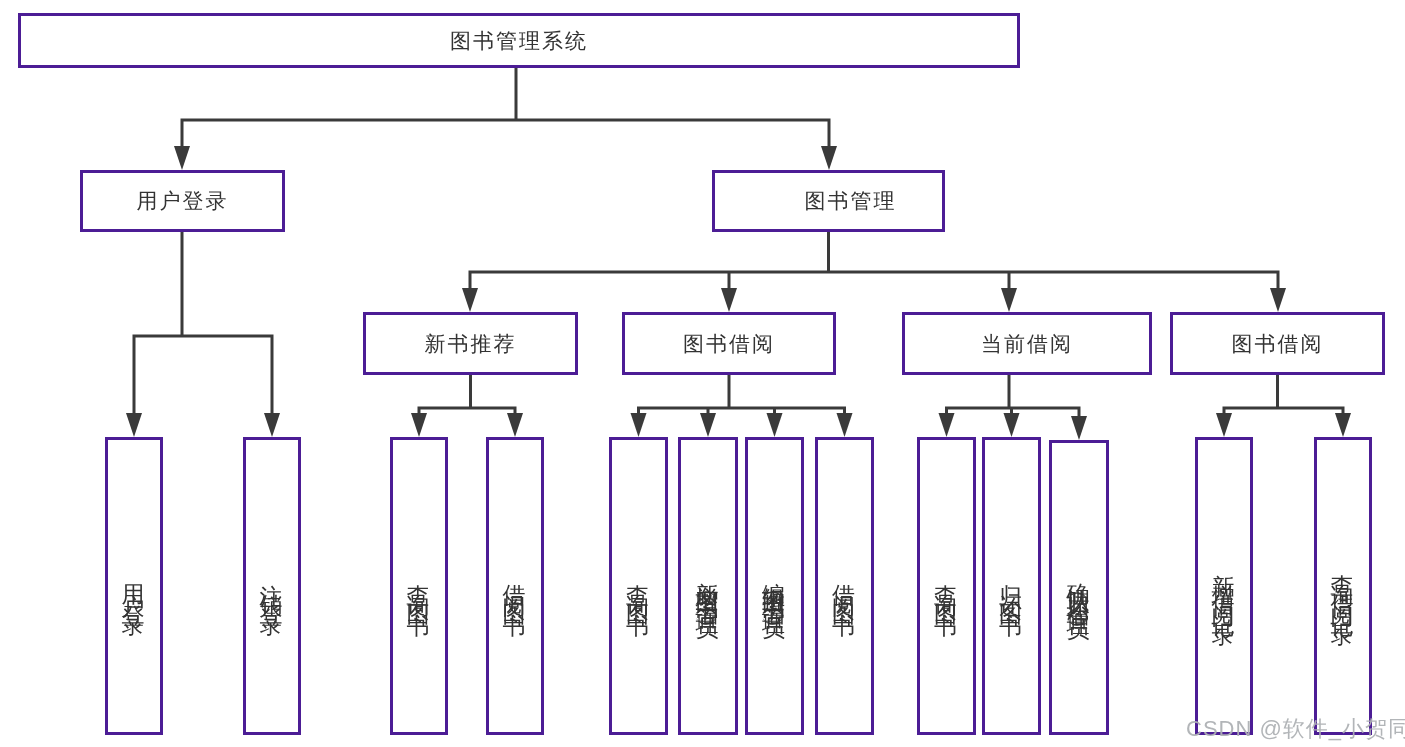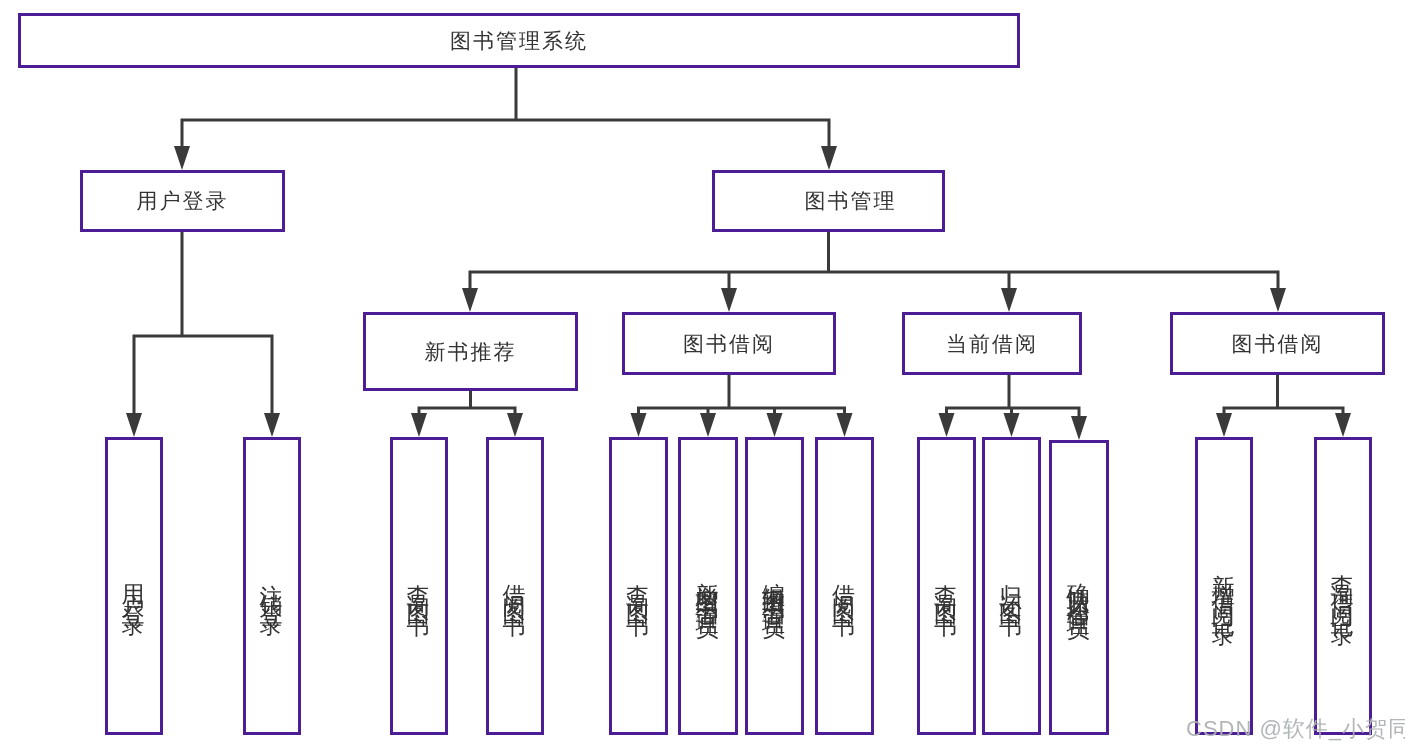--- a/index.html
+++ b/index.html
@@ -77,23 +77,23 @@
       <polygon points="1216,413 1232,413 1224,437"></polygon>
       <polygon points="1335,413 1351,413 1343,437"></polygon>
     </g>
   </svg>
 
   <div class="node h-node" style="left:18px; top:13px; width:1002px; height:55px;">图书管理系统</div>
 
   <div class="node h-node" style="left:80px; top:170px; width:205px; height:62px;">用户登录</div>
   <div class="node h-node" style="left:712px; top:170px; width:233px; height:62px;padding-left:44px;">图书管理</div>
 
-  <div class="node h-node" style="left:363px; top:312px; width:215px; height:79px;">新书推荐</div>
+  <div class="node h-node" style="left:363px; top:312px; width:215px; height:63px;">新书推荐</div>
   <div class="node h-node" style="left:622px; top:312px; width:214px; height:63px;">图书借阅</div>
-  <div class="node h-node" style="left:902px; top:312px; width:180px; height:63px;">当前借阅</div>
+  <div class="node h-node" style="left:902px; top:312px; width:250px; height:63px;">当前借阅</div>
   <div class="node h-node" style="left:1170px; top:312px; width:215px; height:63px;">图书借阅</div>
 
   <div class="node v-node" style="left:105px; top:437px; width:58px; height:298px;">用户登录</div>
   <div class="node v-node" style="left:243px; top:437px; width:58px; height:298px;">注销登录</div>
 
   <div class="node v-node" style="left:390px; top:437px; width:58px; height:298px;">查询图书</div>
   <div class="node v-node" style="left:486px; top:437px; width:58px; height:298px;">借阅图书</div>
 
   <div class="node v-node" style="left:609px; top:437px; width:59px; height:298px;">查询图书</div>
   <div class="node v-node long" style="left:678px; top:437px; width:60px; height:298px;">新增图书（管理员）</div>

